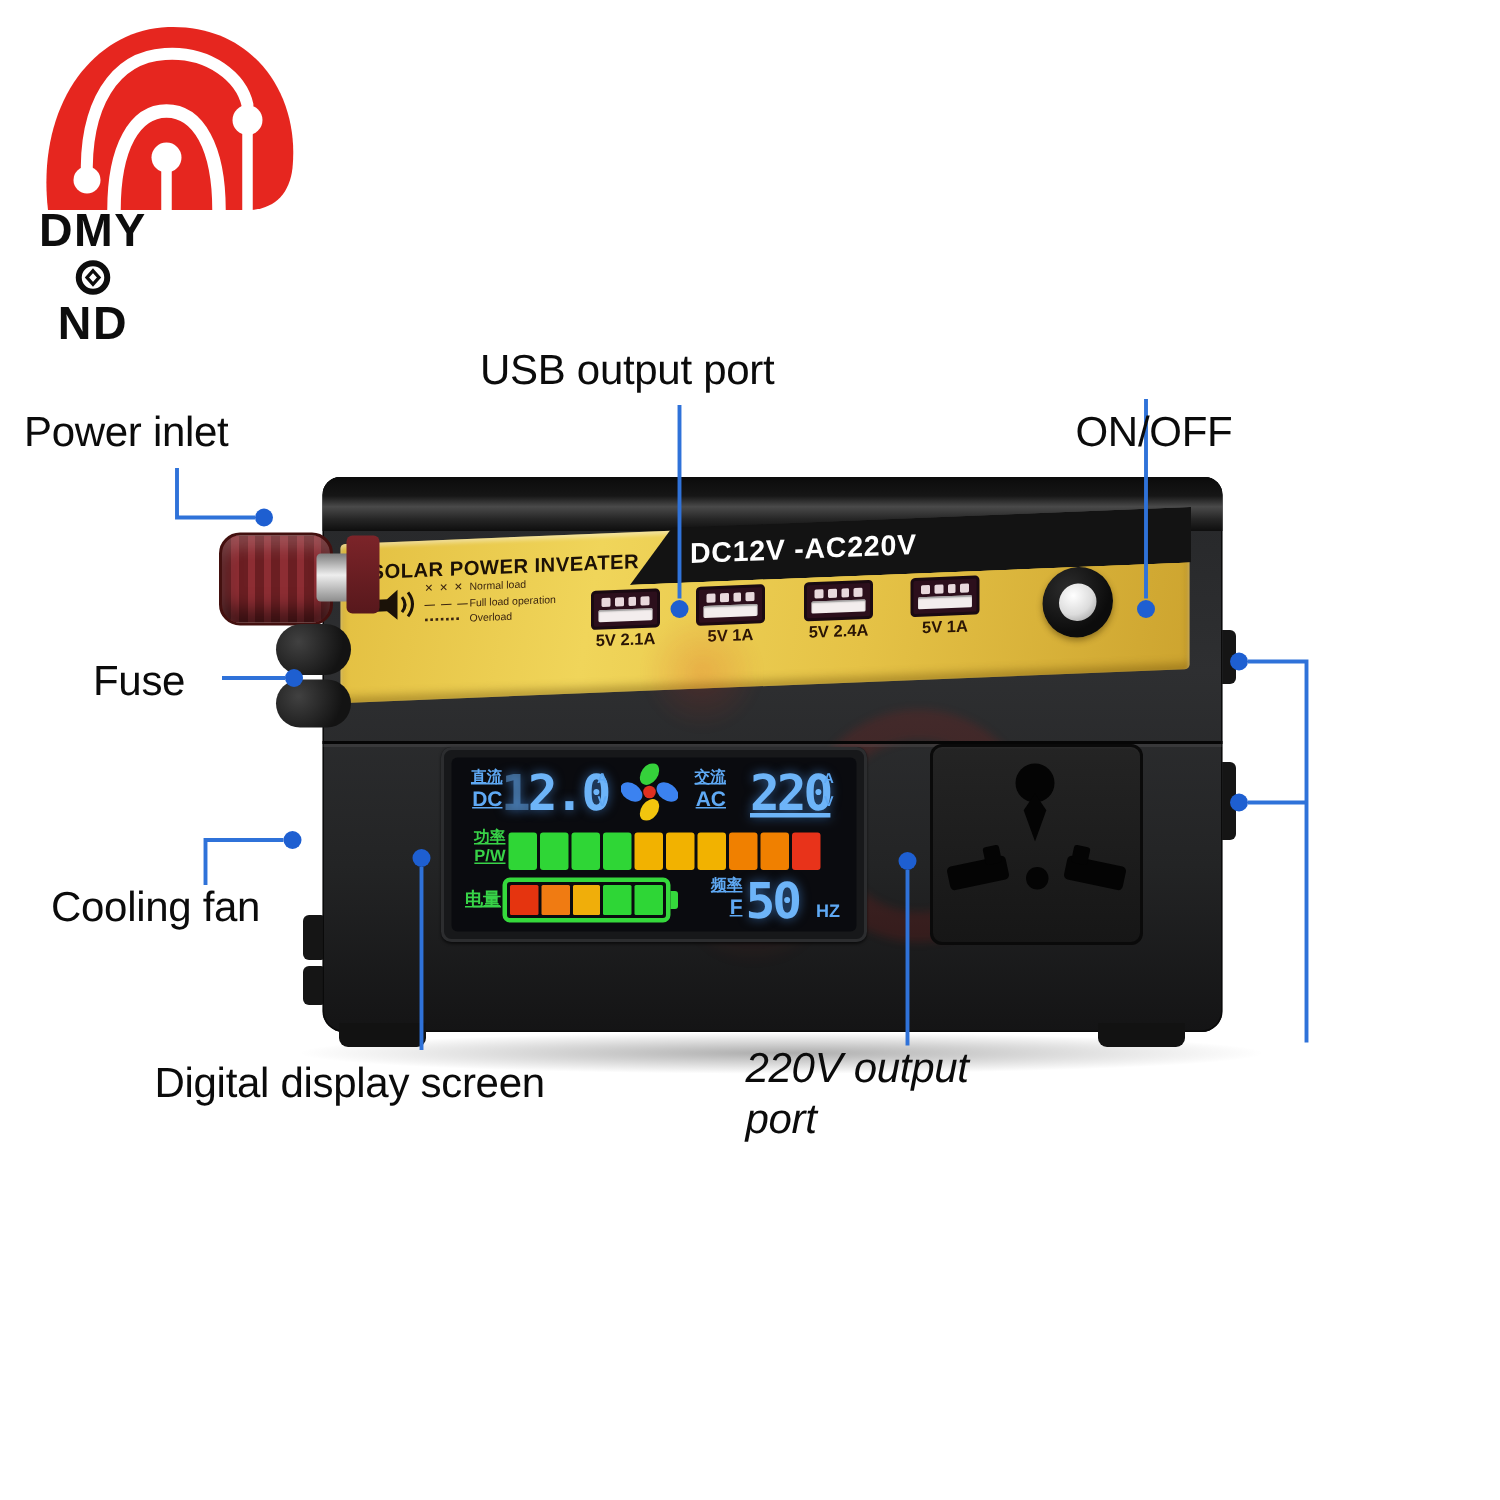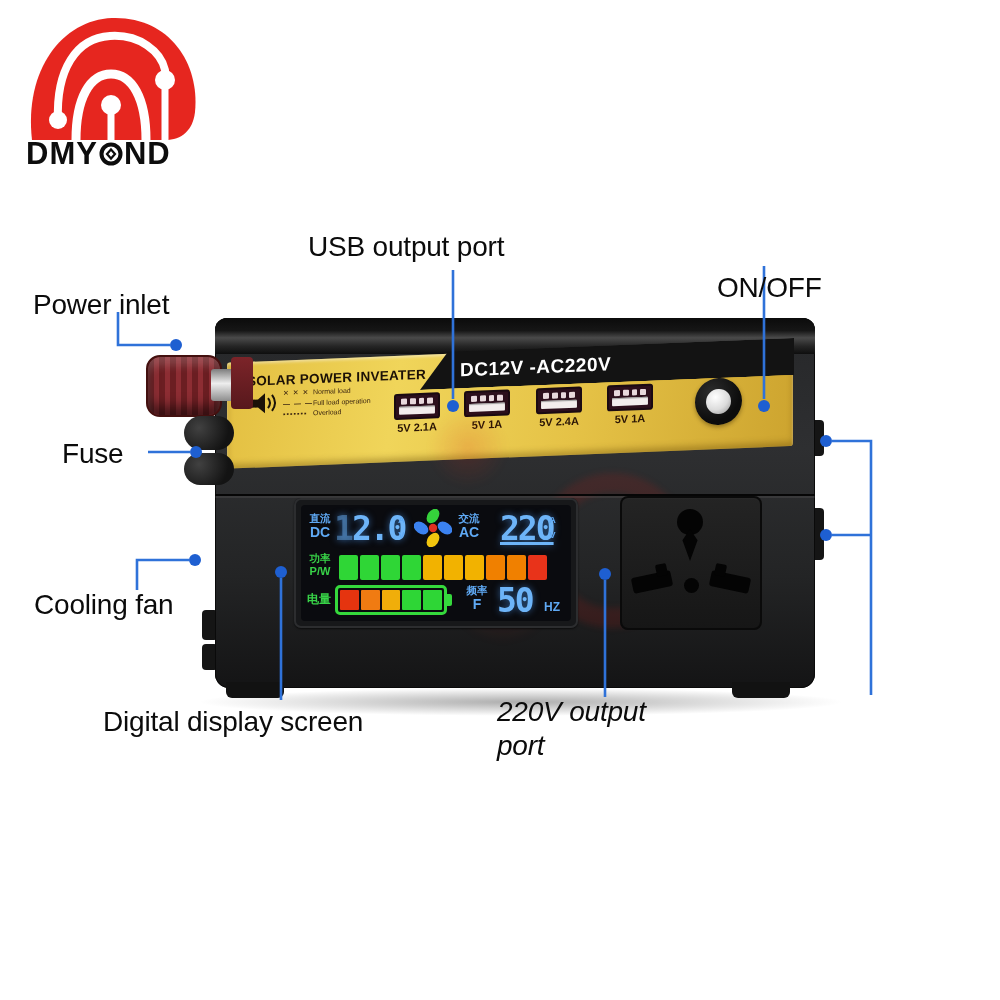--- a/index.html
+++ b/index.html
@@ -3,21 +3,21 @@
 <meta charset="utf-8">
 <style>
   html,body{margin:0;padding:0;background:#fff;}
   .canvas{position:relative;width:1000px;height:1000px;background:#fff;overflow:hidden;
           font-family:"Liberation Sans","DejaVu Sans",sans-serif;}
   .abs{position:absolute;}
 
   
   .logo{left:18px;top:8px;width:200px;height:175px;}
   .wordmark{position:absolute;left:8px;top:128px;display:flex;align-items:center;
-            font-weight:900;font-size:31px;letter-spacing:1px;color:#0d0d0d;}
+            font-weight:900;font-size:31px;letter-spacing:1px;color:#0d0d0d;flex-direction:column;}
   .wordmark svg{margin:0 1px;}
 
   
   .callout{position:absolute;color:#0b0b0b;font-size:28px;line-height:1.22;z-index:6;
            letter-spacing:-0.2px;}
 
   
   .shadow{left:196px;top:688px;width:650px;height:28px;z-index:0;
           background:radial-gradient(ellipse at center,rgba(40,40,40,.38),rgba(0,0,0,0) 70%);}
   .device{left:215px;top:318px;width:600px;height:370px;z-index:1;
@@ -59,21 +59,21 @@
   .wm div{position:absolute;border-radius:50%;filter:blur(3px);}
   .wm .ring{left:125px;top:60px;width:115px;height:115px;border:20px solid rgba(200,30,20,.15);}
   .wm .blob{left:35px;top:125px;width:115px;height:105px;background:radial-gradient(circle,rgba(200,30,20,.17),rgba(200,30,20,0) 70%);}
   .wm .spot{left:18px;top:-5px;width:80px;height:80px;background:radial-gradient(circle,rgba(215,40,20,.18),rgba(215,40,20,0) 70%);}
 
   
   .bezel{position:absolute;left:79px;top:180px;width:284px;height:130px;background:#17181a;
          border-radius:7px;box-shadow:inset 0 0 0 2px #2c2d2f,0 1px 2px rgba(0,0,0,.6);}
   .screen{position:absolute;left:7px;top:7px;width:270px;height:116px;background:#0a0b0f;
           border-radius:4px;overflow:hidden;}
-  .lcdlbl{position:absolute;text-align:center;line-height:1.1;}
+  .lcdlbl{position:absolute;text-align:right;line-height:1.1;text-decoration:underline;}
   .blue{color:#5fa9f4;} .green{color:#38d348;}
   .cn{font-size:10.5px;font-weight:700;} .en{font-size:14px;font-weight:800;}
   .digits{position:absolute;font-family:"DejaVu Sans Mono",monospace;font-weight:800;
           font-size:33px;color:#6db4f8;letter-spacing:-2px;
           text-shadow:0 0 7px rgba(80,160,255,.55);}
   .dig-dc::first-letter{color:rgba(109,180,248,.45);}
   .av{position:absolute;font-size:9.5px;font-weight:800;color:#5fa9f4;line-height:1.6;text-align:center;}
   .pbar{position:absolute;left:38px;top:50px;display:flex;gap:2px;}
   .pbar span{width:19px;height:25px;border-radius:2px;}
   .battery{position:absolute;left:34px;top:80px;width:112px;height:30px;border:3px solid #35d93c;
@@ -323,21 +323,21 @@
       <circle cx="195" cy="560" r="6"></circle>
       <circle cx="281" cy="572" r="6"></circle>
       <circle cx="453" cy="406" r="6"></circle>
       <circle cx="764" cy="406" r="6"></circle>
       <circle cx="605" cy="574" r="6"></circle>
       <circle cx="826" cy="441" r="6"></circle>
       <circle cx="826" cy="535" r="6"></circle>
     </g>
   </svg>
 
-  <div class="callout" style="left:16px;top:288px;margin-left:17px;">Power inlet</div>
+  <div class="callout" style="left:16px;top:271px;">Power inlet</div>
   <div class="callout" style="left:62px;top:437px;">Fuse</div>
   <div class="callout" style="left:34px;top:588px;">Cooling fan</div>
   <div class="callout" style="left:103px;top:705px;">Digital display screen</div>
-  <div class="callout" style="left:308px;top:230px;">USB output port</div>
+  <div class="callout" style="left:320px;top:230px;">USB output port</div>
   <div class="callout" style="left:717px;top:227px;margin-top:44px;">ON/OFF</div>
   <div class="callout" style="left:497px;top:695px;width:185px;font-style:italic;">220V output port</div>
 
 </div>
 
 </body></html>

